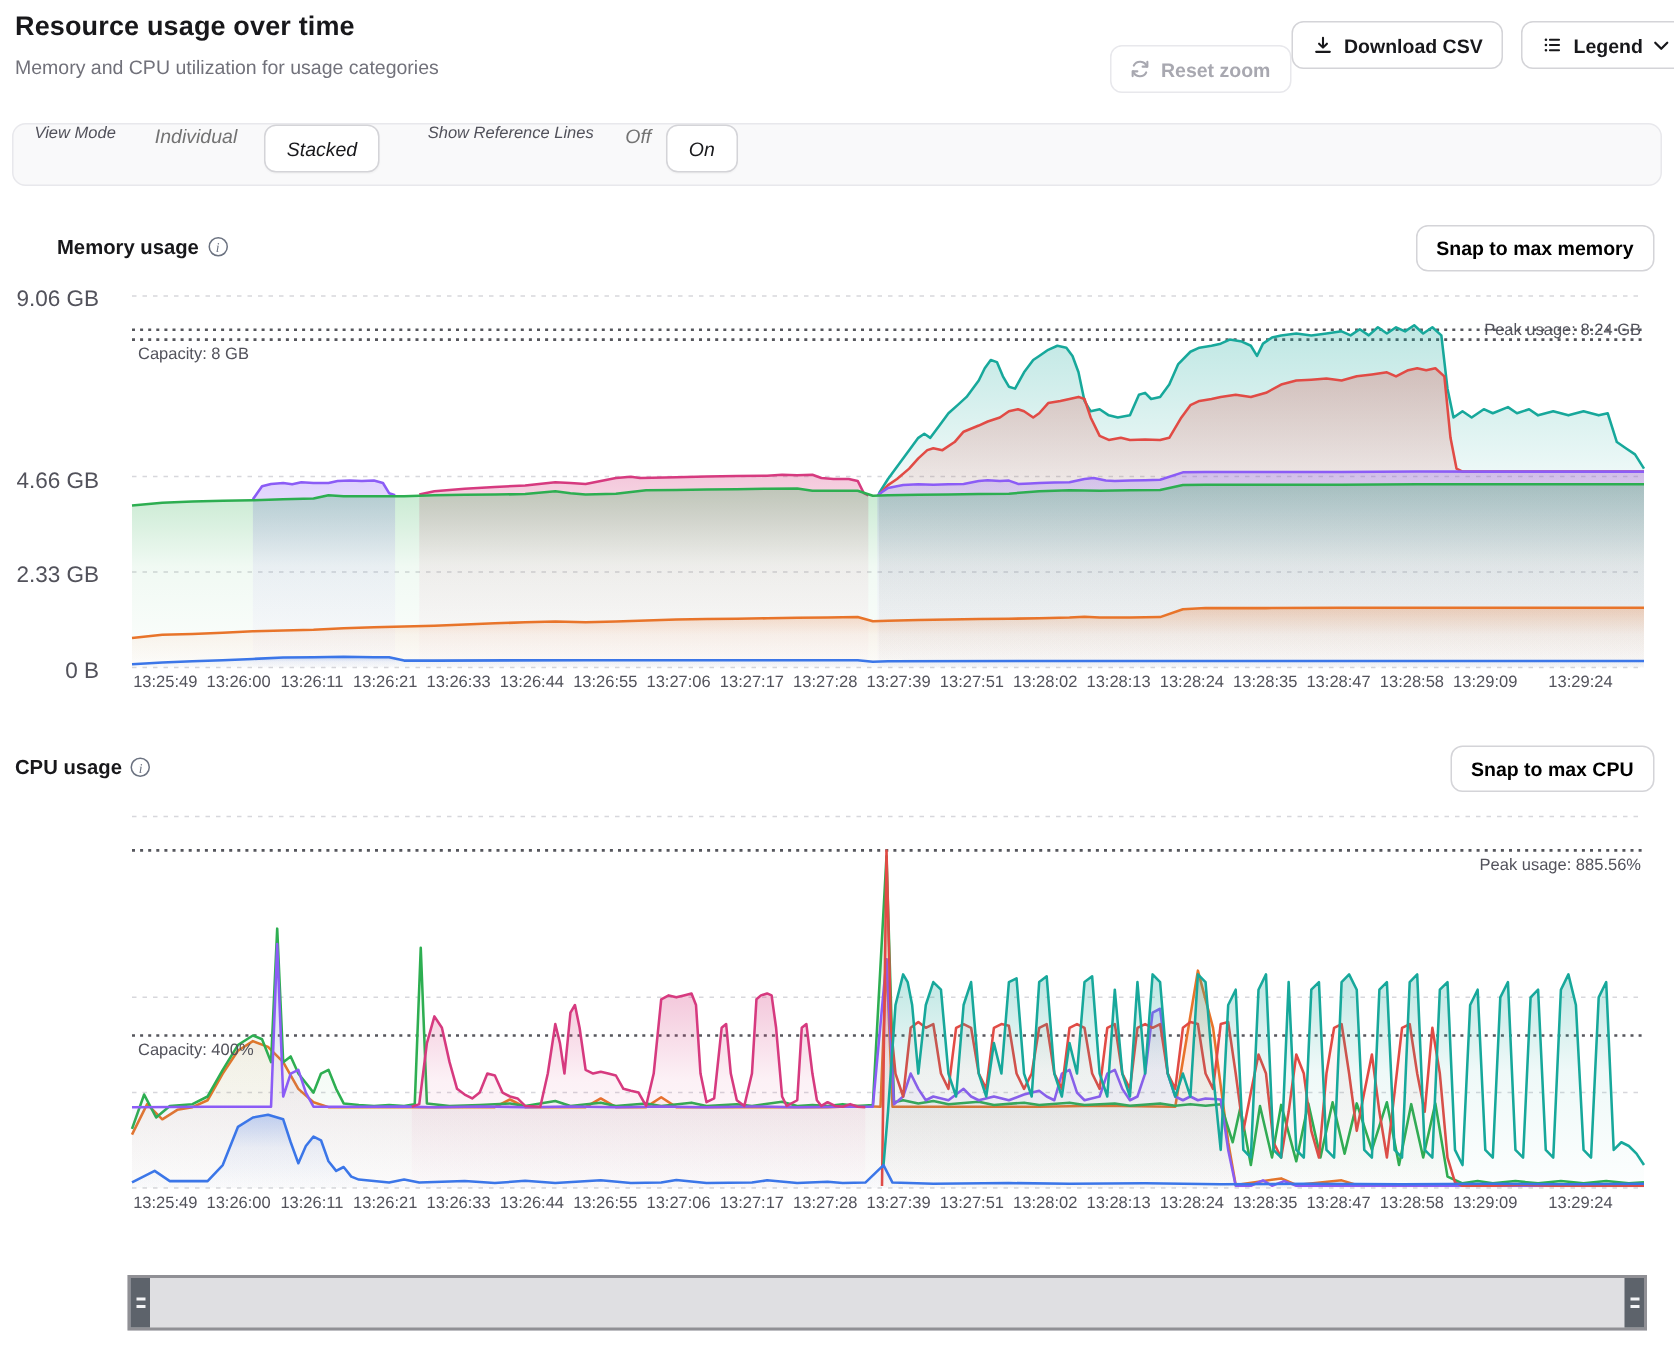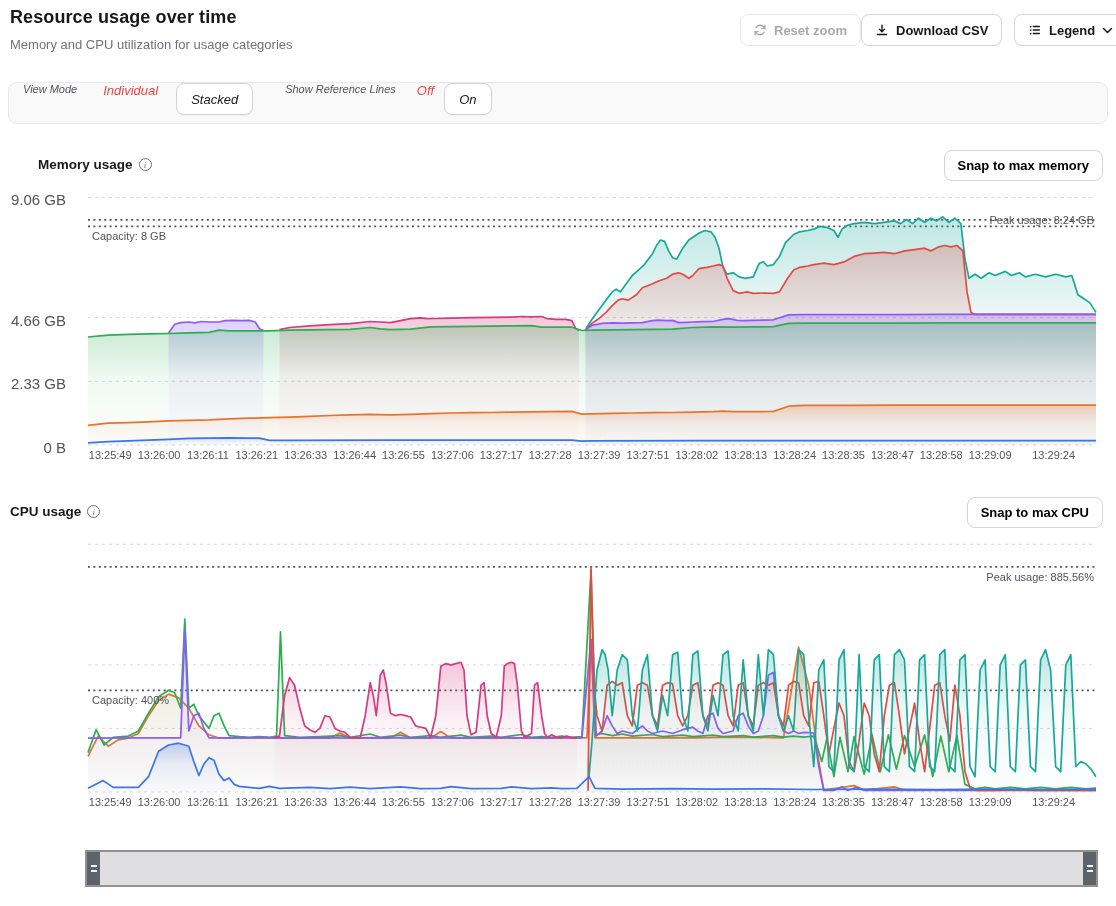--- a/index.html
+++ b/index.html
@@ -12,21 +12,21 @@
   .btn{display:flex;align-items:center;gap:7px;height:32px;padding:0 13px;
        background:#fff;border:1px solid #d4d4d8;border-radius:8px;
        font-size:13px;font-weight:600;color:#18181b;box-sizing:border-box;cursor:pointer;}
   .btn svg{flex:0 0 auto;}
   .btn.disabled{color:#a8a8b0;border-color:#e8e8ec;cursor:default;}
   
   .ctrlbar{left:8px;top:82px;width:1100px;height:42px;background:#f9f9fa;
            border:1px solid #e8e8ec;border-radius:9px;box-sizing:border-box;
            display:flex;font-style:italic;}
   .ctrl-label{font-size:11px;color:#52525b;}
-  .ctrl-opt{font-size:13px;color:#ef4444;cursor:pointer;}
+  .ctrl-opt{font-size:13px;color:#737373;cursor:pointer;}
   .pill{font-size:13px;color:#18181b;background:#fff;border:1px solid #d4d4d8;
         border-radius:8px;height:30px;display:flex;align-items:center;padding:0 14px;
         box-shadow:0 1px 1px rgba(0,0,0,.03);cursor:pointer;}
   
   .sec-head{display:flex;align-items:center;gap:6px;}
   .sec-title{font-size:13.5px;font-weight:700;}
   .info{width:13px;height:13px;border:1.2px solid #6b7280;border-radius:50%;
         color:#6b7280;font-size:9px;line-height:13px;text-align:center;
         font-family:"Liberation Serif",serif;font-style:italic;box-sizing:border-box;cursor:pointer;}
   .snap{position:absolute;height:31px;display:flex;align-items:center;padding:0 13px;
@@ -53,21 +53,21 @@
   .brush-handle i{display:block;width:6px;height:2px;background:#f3f4f6;}
 </style>
 </head>
 <body>
 
 <div id="page">
 
   <div class="abs title">Resource usage over time</div>
   <div class="abs subtitle">Memory and CPU utilization for usage categories</div>
 
-  <button class="abs btn disabled" style="left:740px;top:14px;padding-left:12px;">
+  <button class="abs btn disabled" style="left:740px;top:30px;padding-left:12px;">
     <svg width="14" height="14" viewBox="0 0 16 16" fill="none" stroke="#a8a8b0" stroke-width="1.6" stroke-linecap="round" stroke-linejoin="round">
         <path d="M13.2 6.2A5.4 5.4 0 0 0 3.3 5.4M2.8 9.8a5.4 5.4 0 0 0 9.9.8"></path>
         <path d="M13.6 2.6v3.6h-3.6M2.4 13.4V9.8H6"></path>
       </svg>
     <span>Reset zoom</span>
   </button>
 
   <button class="abs btn" style="left:861px;top:14px;">
     <svg width="14" height="14" viewBox="0 0 16 16" fill="none" stroke="#18181b" stroke-width="1.6" stroke-linecap="round" stroke-linejoin="round">
         <path d="M8 2.5v7M5 7l3 3 3-3M2.8 13.2h10.4"></path>

